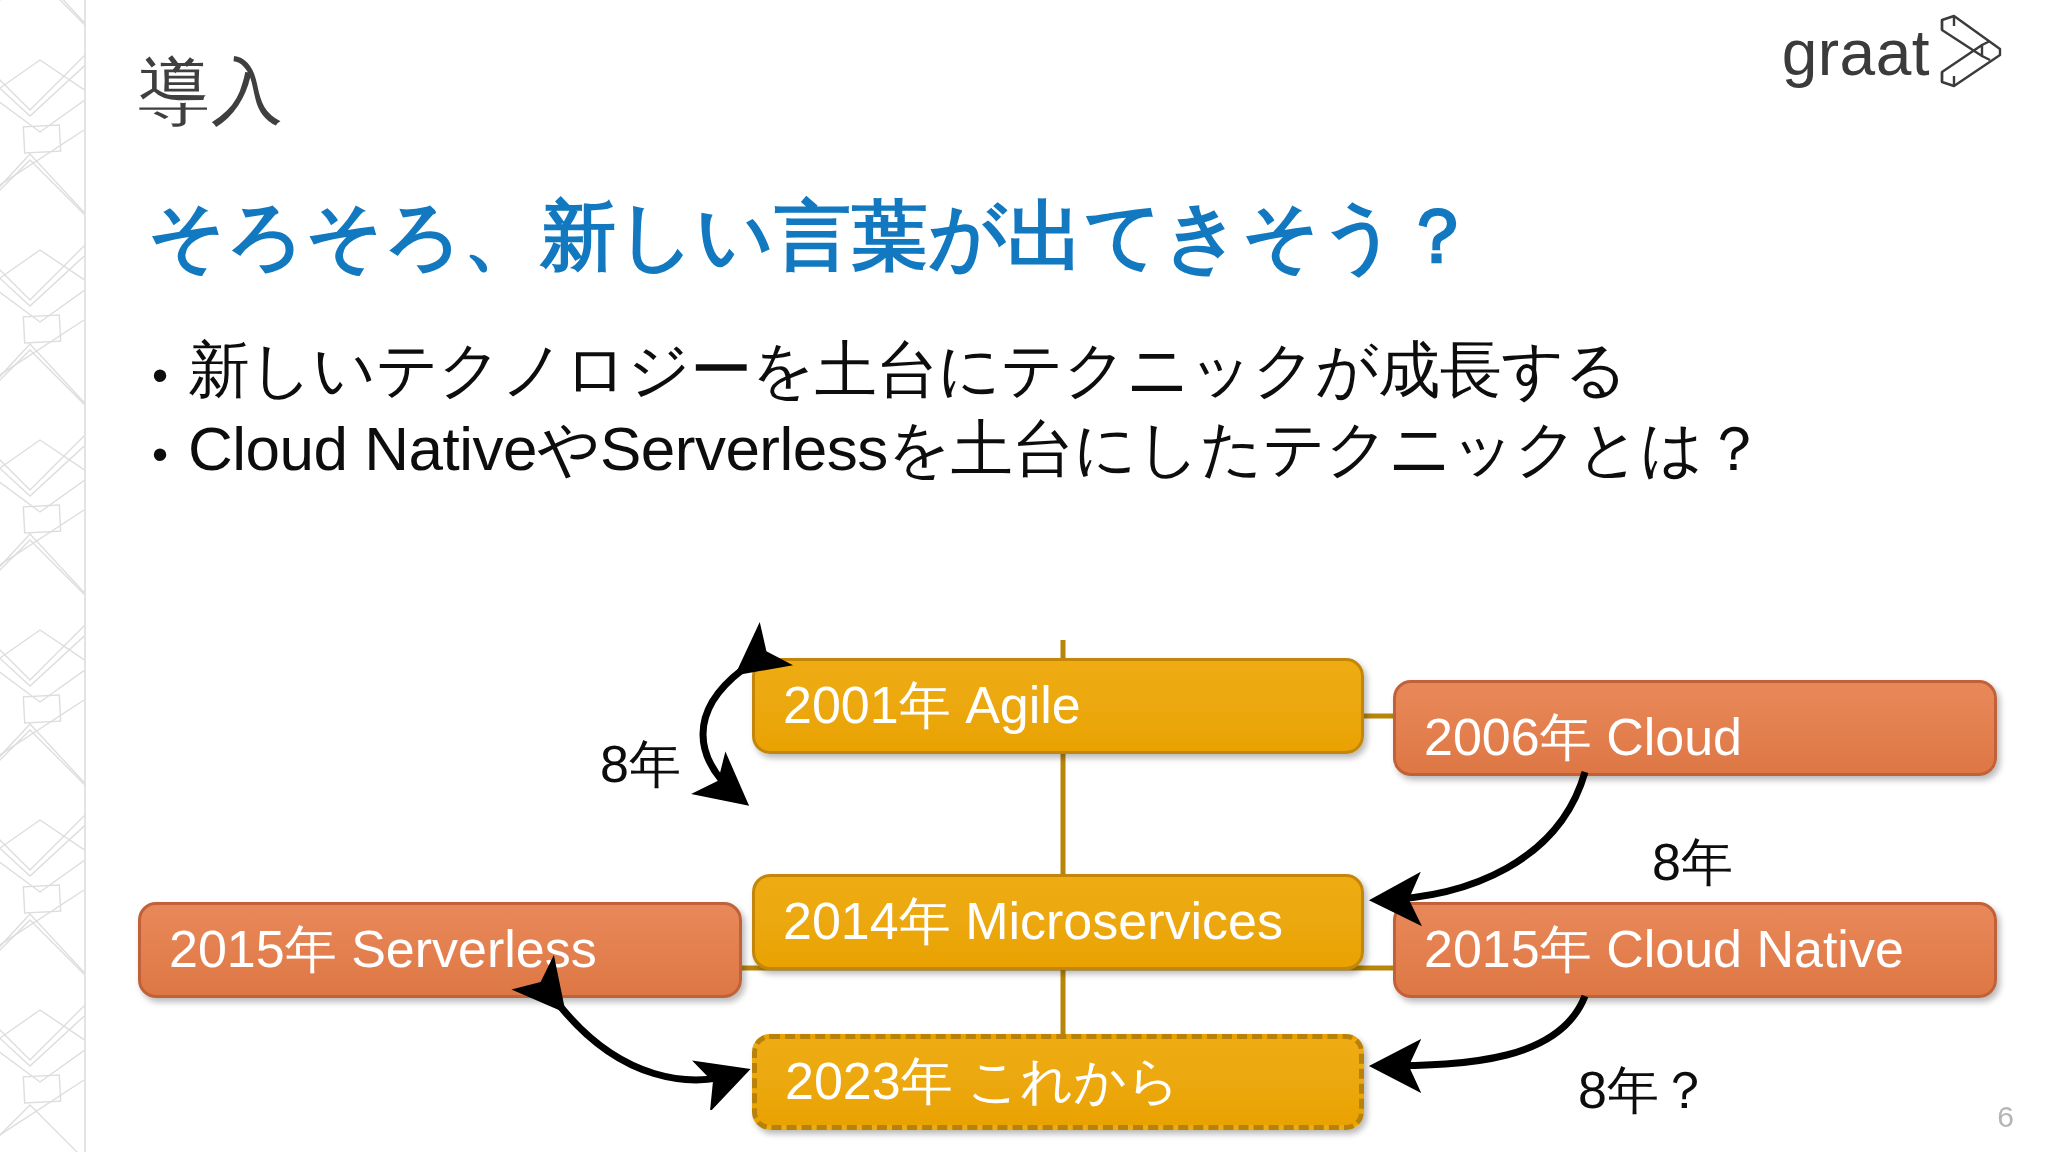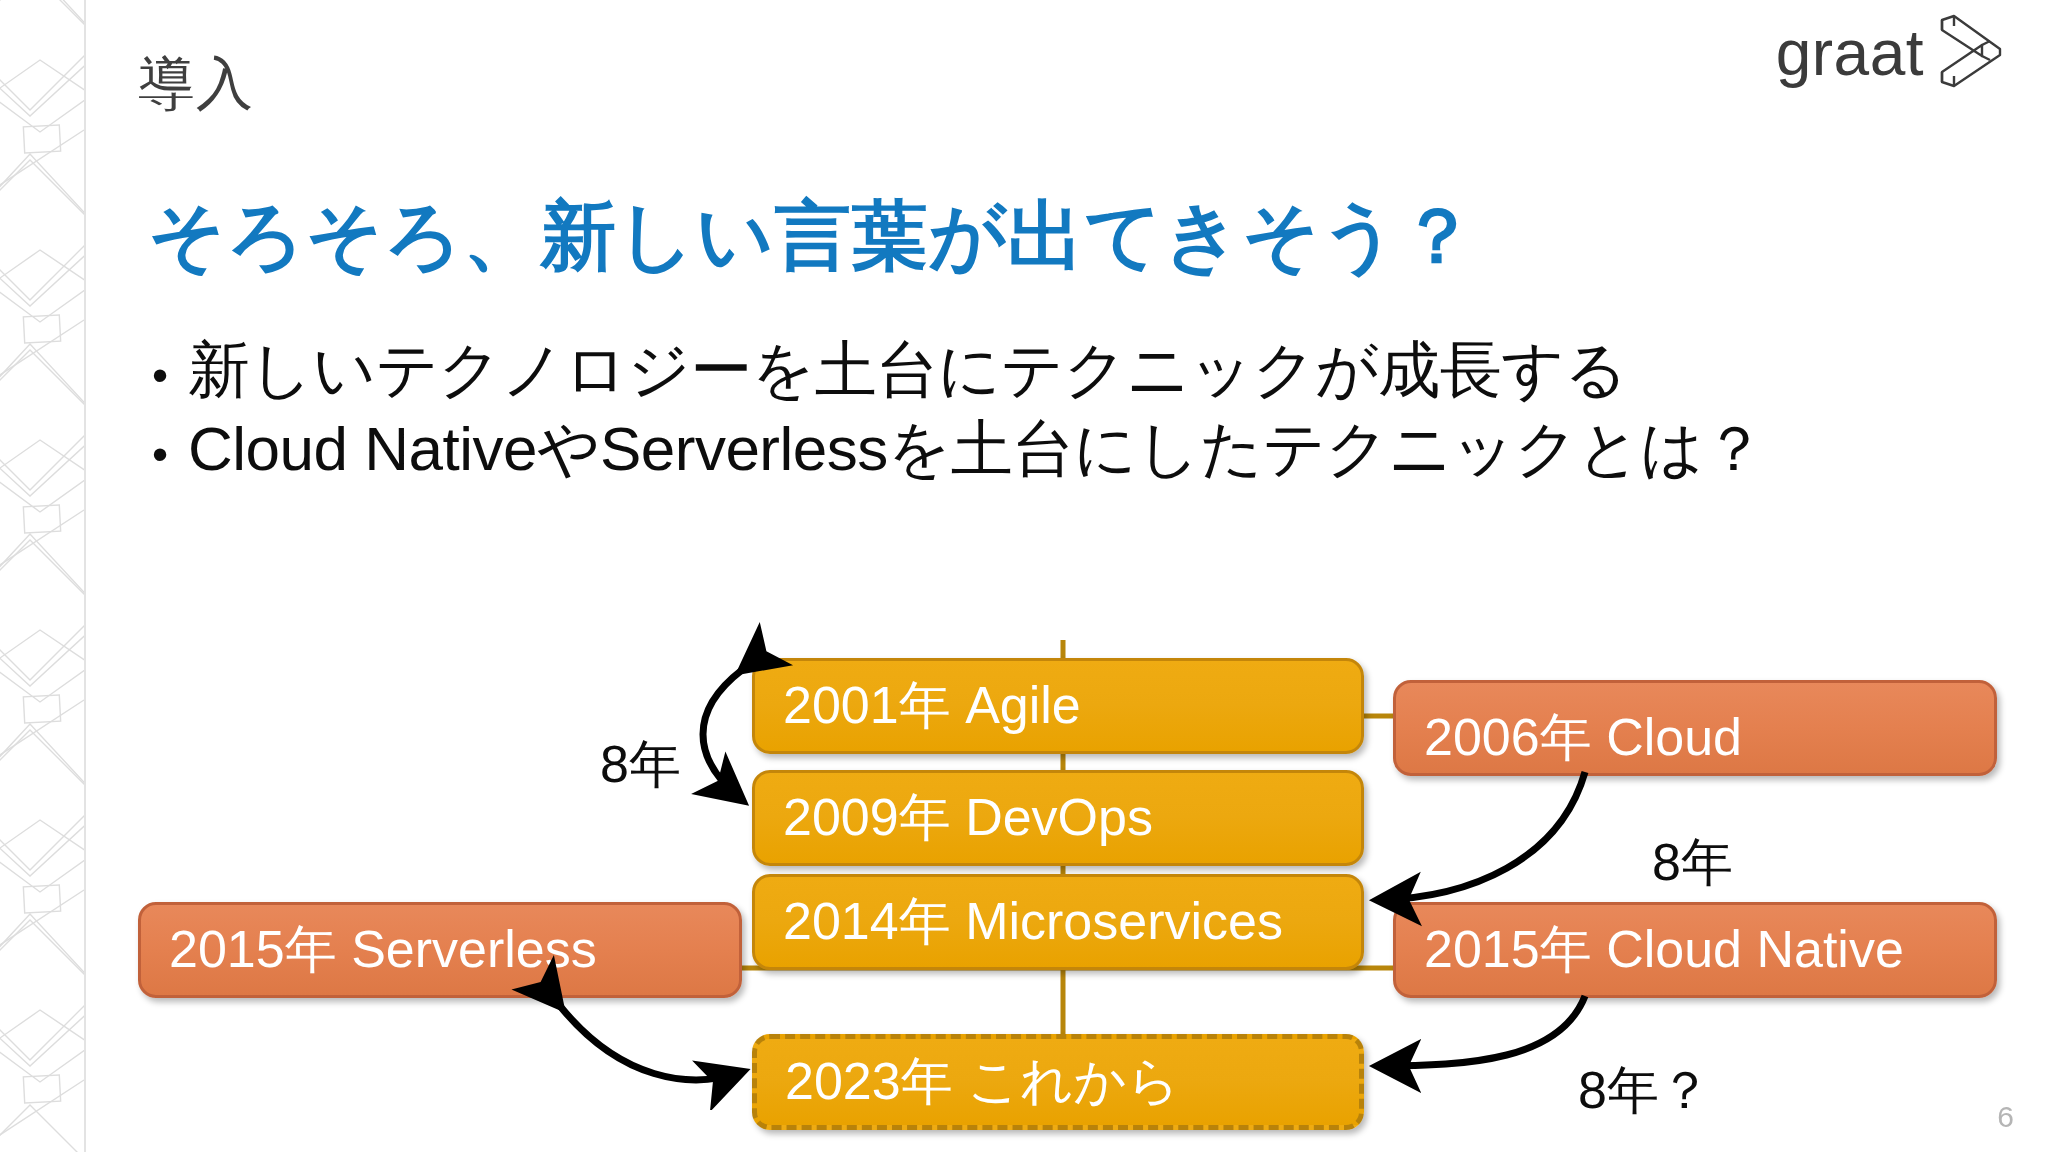--- a/index.html
+++ b/index.html
@@ -25,32 +25,32 @@
   #deco-band svg { display: block; }
   #deco-rule {
     position: absolute; left: 84px; top: 0;
     width: 2px; height: 1152px;
     background: #e3e3e3;
   }
 
   
   #logo {
     position: absolute; right: 42px; top: 14px;
-    display: flex; align-items: center; gap: 6px;
+    display: flex; align-items: center; 
   }
   #logo-text {
     font-size: 64px; line-height: 1;
     color: #3b3b3b; letter-spacing: .5px;
     font-weight: 300;
   }
 
   
   #page-title {
     position: absolute; left: 138px; top: 55px;
-    font-size: 57px; line-height: 1;
+    font-size: 72px; line-height: 1;
     color: #3f3f3f; font-weight: 400;
     letter-spacing: 1px;
   }
   #sub-title {
     position: absolute; left: 148px; top: 196px;
     font-size: 76px; line-height: 1.05;
     color: #1279c0; font-weight: 700;
     letter-spacing: 1px;
   }
 
@@ -220,23 +220,20 @@
 
         <path d="M1063 358 L1400 358"></path>
         <path d="M300 358 L1063 358"></path>
       </g>
     </svg>
 
     <div class="node gold" style="left:752px;  top:18px;   width:612px; height:96px;">
       <span>2001年 Agile</span>
     </div>
 
-    <div class="node gold" style="left:752px;  top:130px;  width:612px; height:96px;">
-      <span>2009年 DevOps</span>
-    </div>
 
     <div class="node gold" style="left:752px;  top:234px;  width:612px; height:96px;">
       <span>2014年 Microservices</span>
     </div>
 
     <div class="node dashed" style="left:752px;  top:424px;  width:612px; height:96px;">
       <span>2023年 これから</span>
     </div>
 
     <div class="node orange" style="left:1393px; top:70px;   width:604px; height:96px;align-items:flex-end;">

